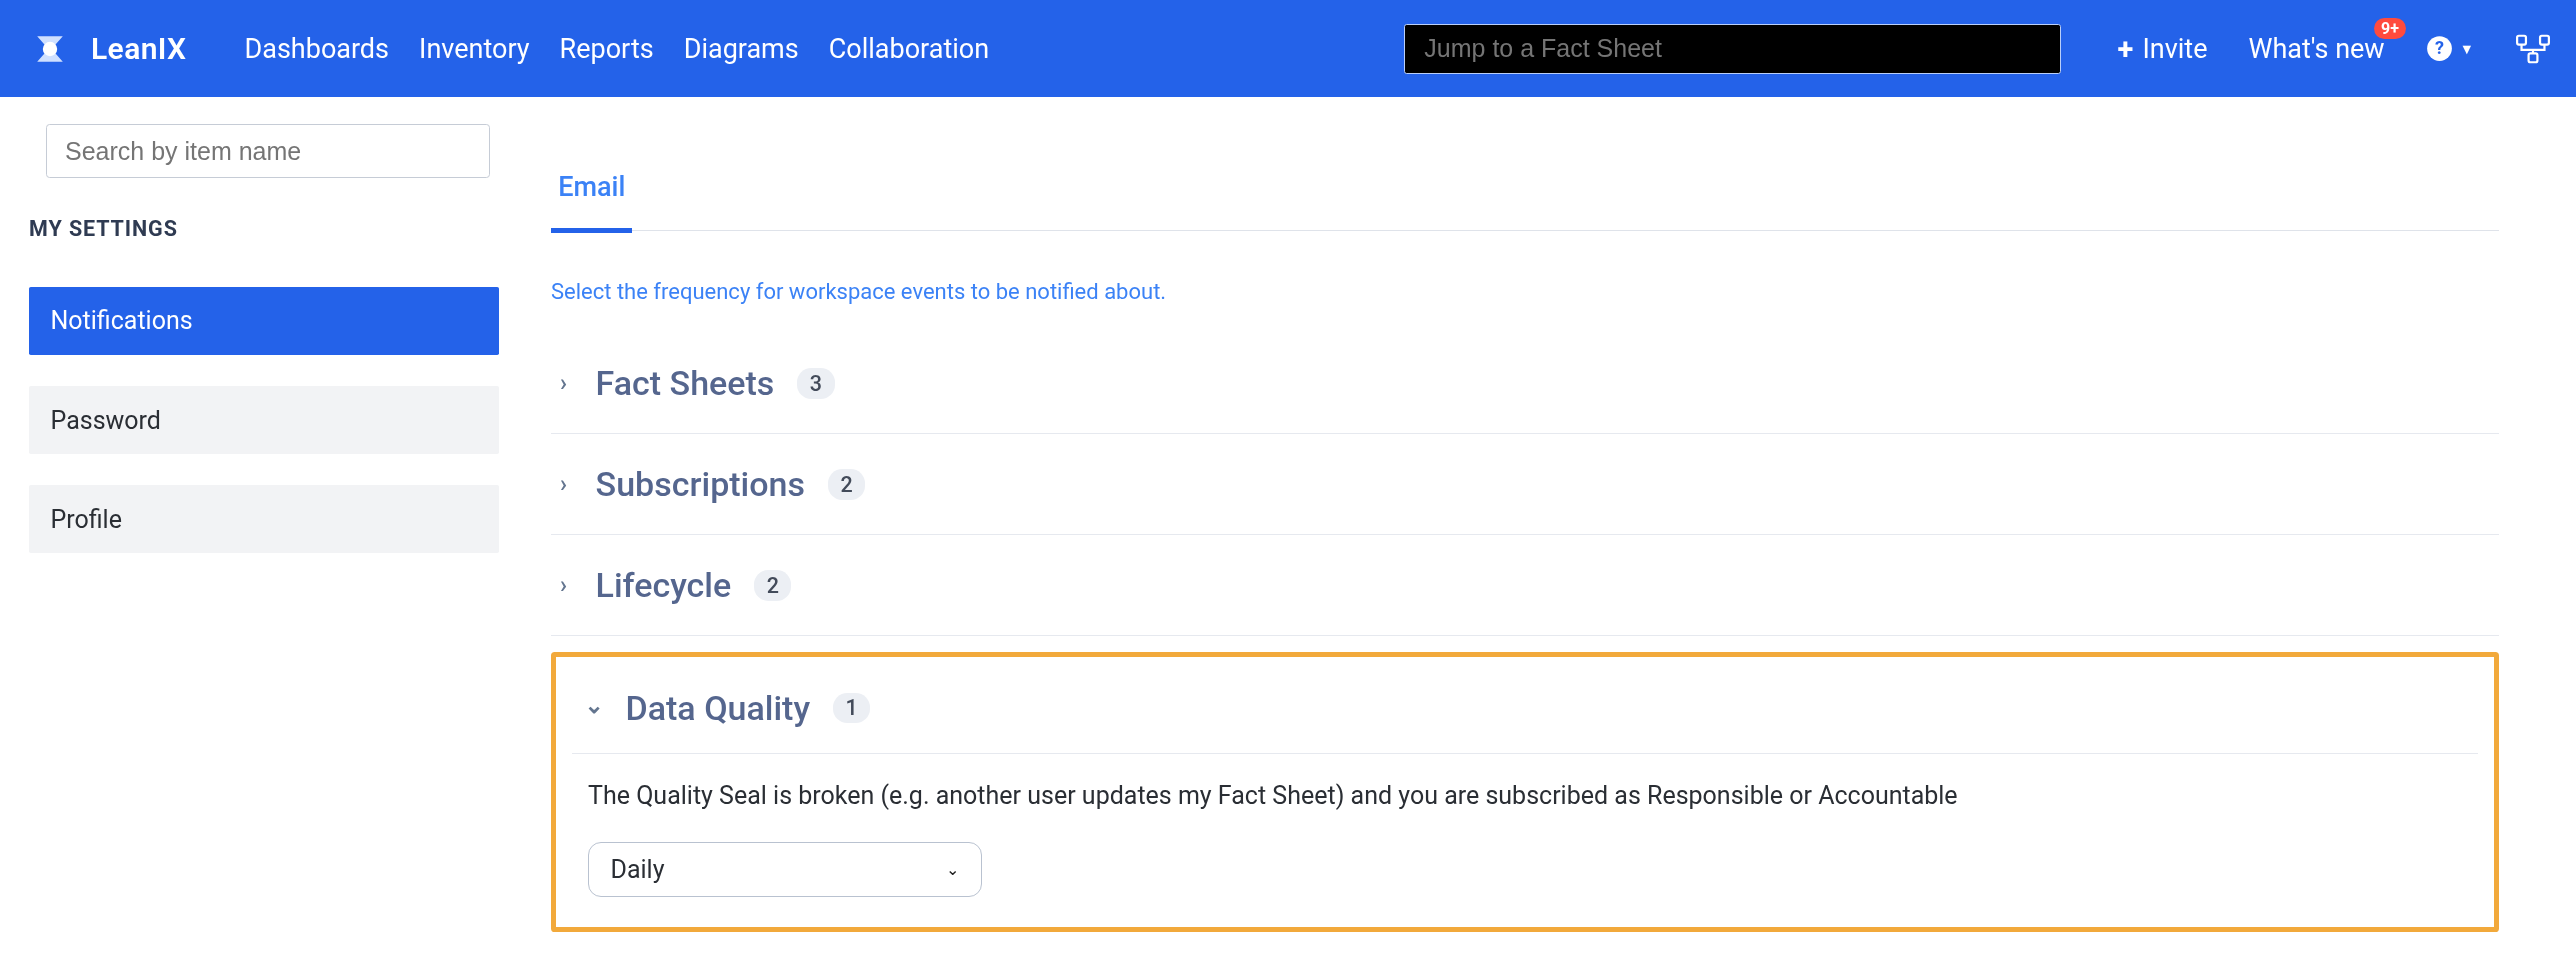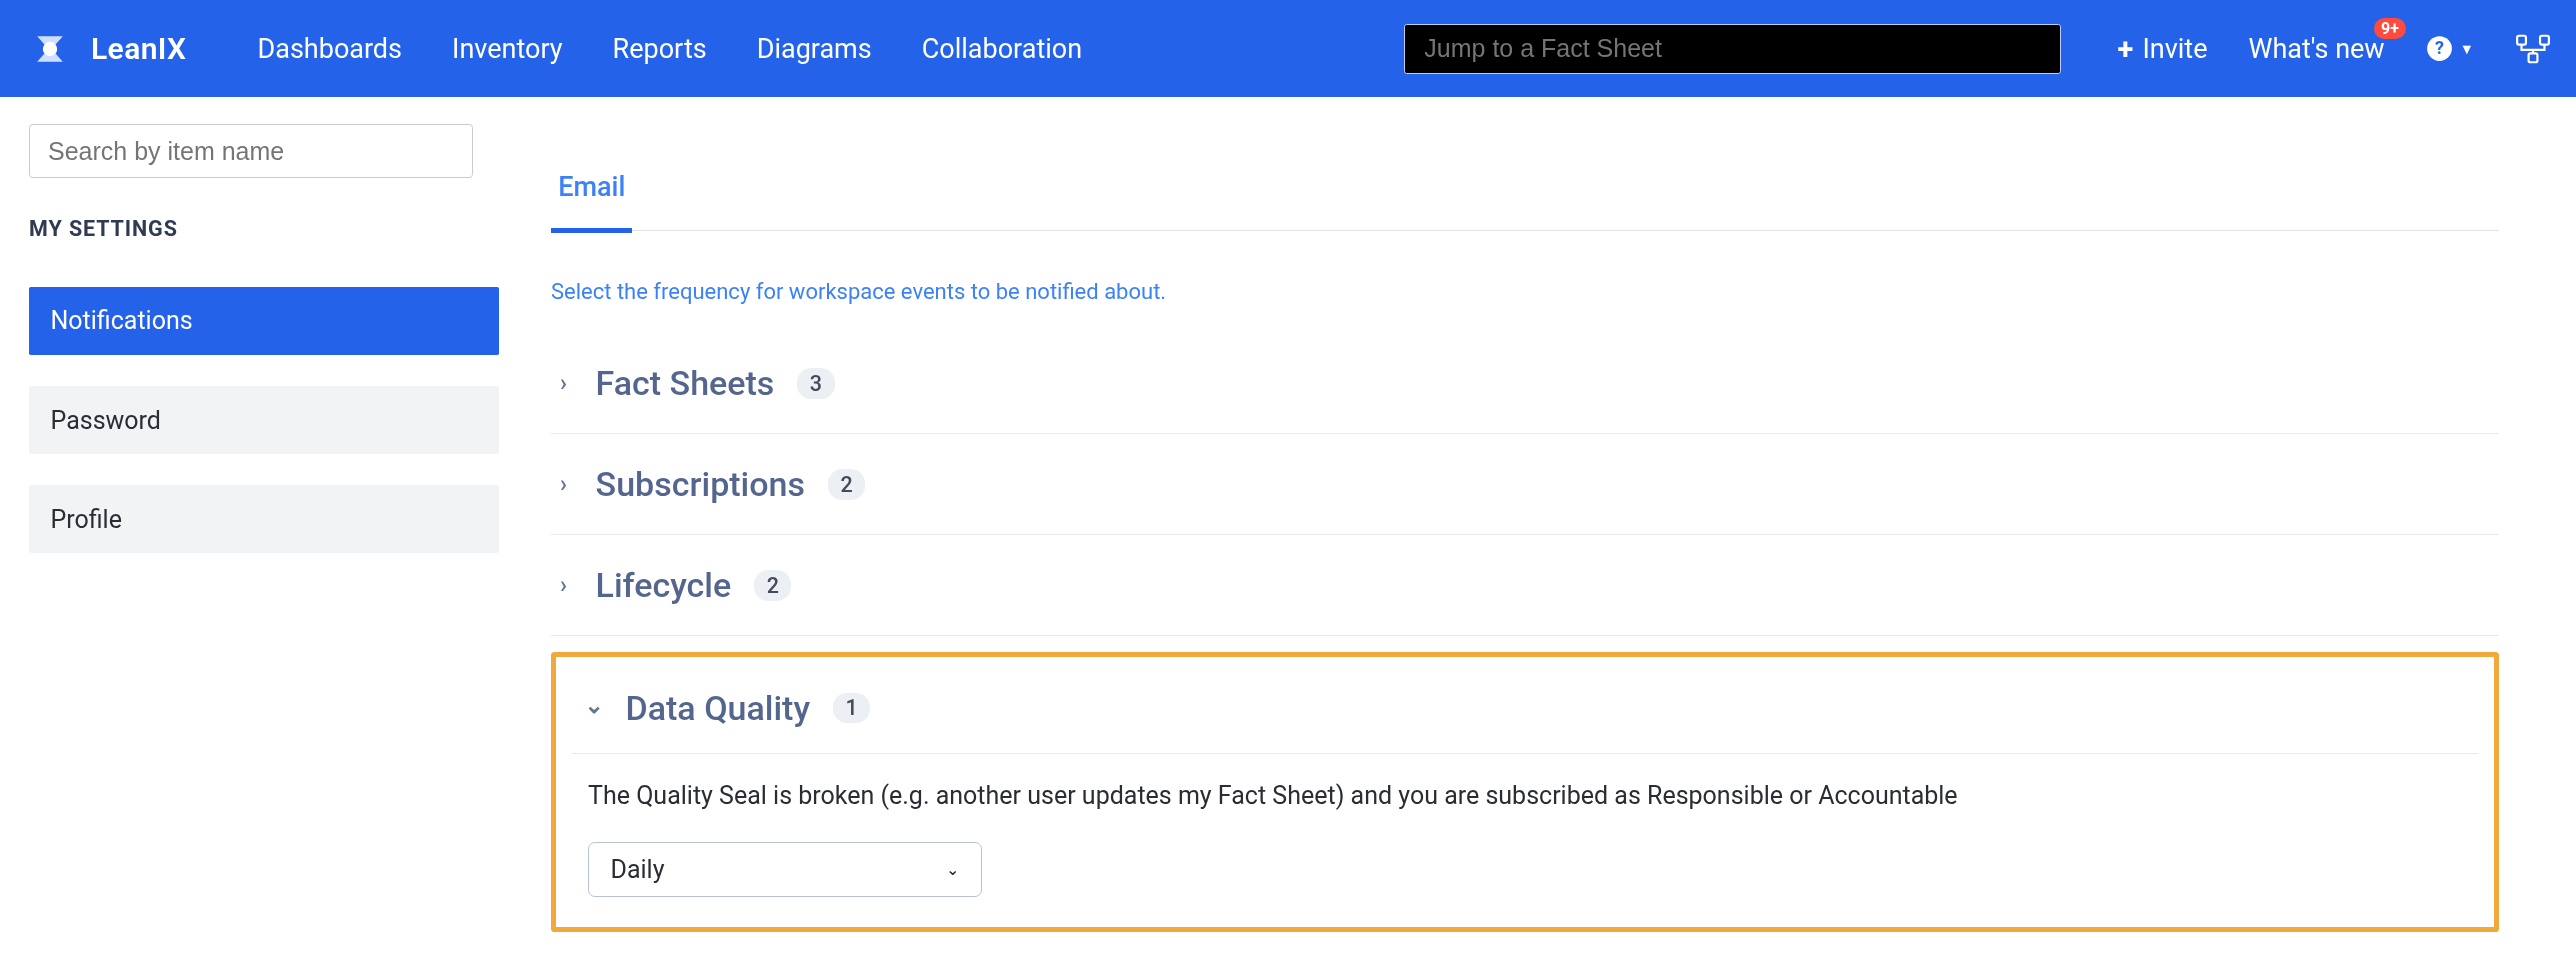--- a/index.html
+++ b/index.html
@@ -3,37 +3,37 @@
 <meta charset="utf-8">
 <style>
   * { box-sizing: border-box; margin: 0; padding: 0; }
   body { font-family: -apple-system, BlinkMacSystemFont, "Segoe UI", Roboto, "Helvetica Neue", Arial, sans-serif; background: #fff; color: #2a2e34; width: 2576px; }
 
   
   .topnav { background: #2462e9; height: 97px; display: flex; align-items: center; padding: 0 25px; color: #fff; gap: 25px; }
   .brand { display: flex; align-items: center; gap: 16px; }
   .brand-logo { width: 50px; height: 32px; display: inline-flex; align-items: center; justify-content: center; }
   .brand-name { font-size: 30px; font-weight: 600; letter-spacing: 0.4px; }
-  .nav-links { display: flex; gap: 50px; margin-left: 46px; }
+  .nav-links { display: flex; gap: 30px; margin-left: 33px; }
   .nav-link { color: #fff; font-size: 27px; font-weight: 400; cursor: pointer; }
   .spacer { flex: 1; }
   .jump-input { width: 657px; height: 50px; border: 0.9px solid #b9cffa; background: #000000; color: #7d8598; font-size: 25px; padding: 0 19.7px; border-radius: 2.7px; }
   .right-actions { display: flex; align-items: center; gap: 41px; margin-left: 32px; }
   .invite { display: flex; align-items: center; gap: 9px; font-size: 27px; cursor: pointer; }
   .whatsnew-wrap { position: relative; }
   .whatsnew { font-size: 27px; cursor: pointer; }
   .badge-9 { position: absolute; top: -14.3px; right: -21.5px; background: #ff4b3e; color: #fff; font-size: 16px; font-weight: 700; border-radius: 12.5px; padding: 1.8px 7.2px; line-height: 1.1; }
   .help-btn { display: flex; align-items: center; gap: 7.2px; cursor: pointer; }
   .integ-btn { display: flex; align-items: center; cursor: pointer; }
   .caret { font-size: 14.3px; }
 
   
   .page { display: flex; }
   .sidebar { width: 528px; padding: 27px 29px; }
-  .side-search { width: 444px; height: 54px; border: 0.9px solid #c6ccd6; border-radius: 3.6px; padding: 0 18px; font-size: 25px; color: #777e8c; background:#fff; }
+  .side-search { width: 444px; height: 54px; border: 0.9px solid #c6ccd6; border-radius: 3.6px; padding: 0 18px; font-size: 25px; color: #777e8c; background:#fff;margin-left:17px; }
   .side-heading { margin-top: 38px; font-size: 21.5px; font-weight: 700; letter-spacing: 0.9px; color: #2f3b52; }
   .side-menu { margin-top: 19.7px; display: flex; flex-direction: column; gap: 5.4px; }
   .side-item { height: 68px; display: flex; align-items: center; padding: 0 21.5px; font-size: 25px; border-radius: 1.8px; cursor: pointer; color: #2a2e34; margin-top: 26px; }
   .side-item.selected { background: #2462e9; color: #fff; }
   .side-item.muted { background: #f2f3f5; color: #2a2e34; }
 
   .main { flex: 1; padding: 27px 50px 72px 23px; max-width: 2021px; }
   .tabs { display: flex; border-bottom: 0.9px solid #dfe3ea; margin-top: 47px; }
   .tab { padding: 0 7.2px 25px 7.2px; font-size: 27px; color: #3b82f6; cursor: pointer; }
   .tab.active { border-bottom: 5.4px solid #2462e9; font-weight: 500; margin-bottom:-2.7px; }
@@ -42,21 +42,21 @@
   .sections { margin-top: 29px; }
   .sect { border-bottom: 0.9px solid #e6e9ef; padding: 30px 3.6px; display: flex; align-items: center; gap: 23px; cursor: pointer; }
   .sect .chev { width: 18px; text-align:center; color: #63758f; font-size: 23px; font-weight: 600; }
   .sect-title { font-size: 34px; color: #55668e; font-weight: 500; }
   .count-pill { background: #eceff4; color: #434b5a; font-size: 21.5px; font-weight: 500; border-radius: 14.3px; padding: 2.7px 12.5px; }
 
   .highlight-box { border: 5.4px solid #f2a93b; border-radius: 3.6px; padding: 5.4px 16px 25px 16px; margin-top: 16px; }
   .highlight-box .sect { border-bottom: 0.9px solid #e6e9ef; padding: 25px 12.5px; }
   .sect-body { padding: 27px 16px 5.4px 16px; }
   .sect-desc { font-size: 25px; color: #2a2e34; }
-  .freq-select { margin-top: 32px; width: 394px; height: 55px; border: 0.9px solid #b9c2d0; border-radius: 7px; display:flex; align-items:center; justify-content:space-between; padding: 0 21.5px; font-size: 25px; color: #2a2e34; background:#fff; cursor:pointer; }
+  .freq-select { margin-top: 32px; width: 394px; height: 55px; border: 0.9px solid #b9c2d0; border-radius: 13px; display:flex; align-items:center; justify-content:space-between; padding: 0 21.5px; font-size: 25px; color: #2a2e34; background:#fff; cursor:pointer; }
   .freq-select .sel-caret { font-size: 16px; color:#222; }
 
   svg { display:block; }
 </style>
 </head>
 <body>
 
 <div class="topnav">
   <div class="brand">
     <span class="brand-logo">

